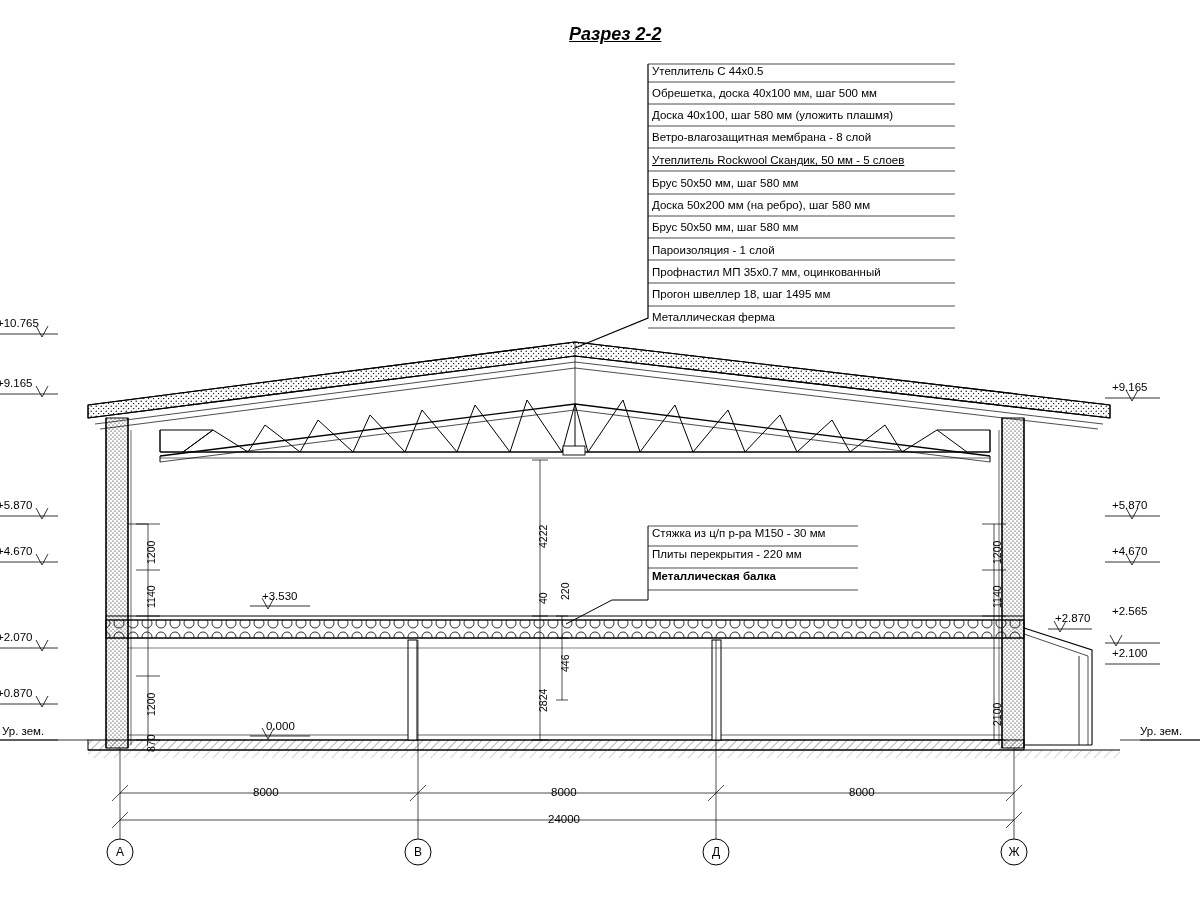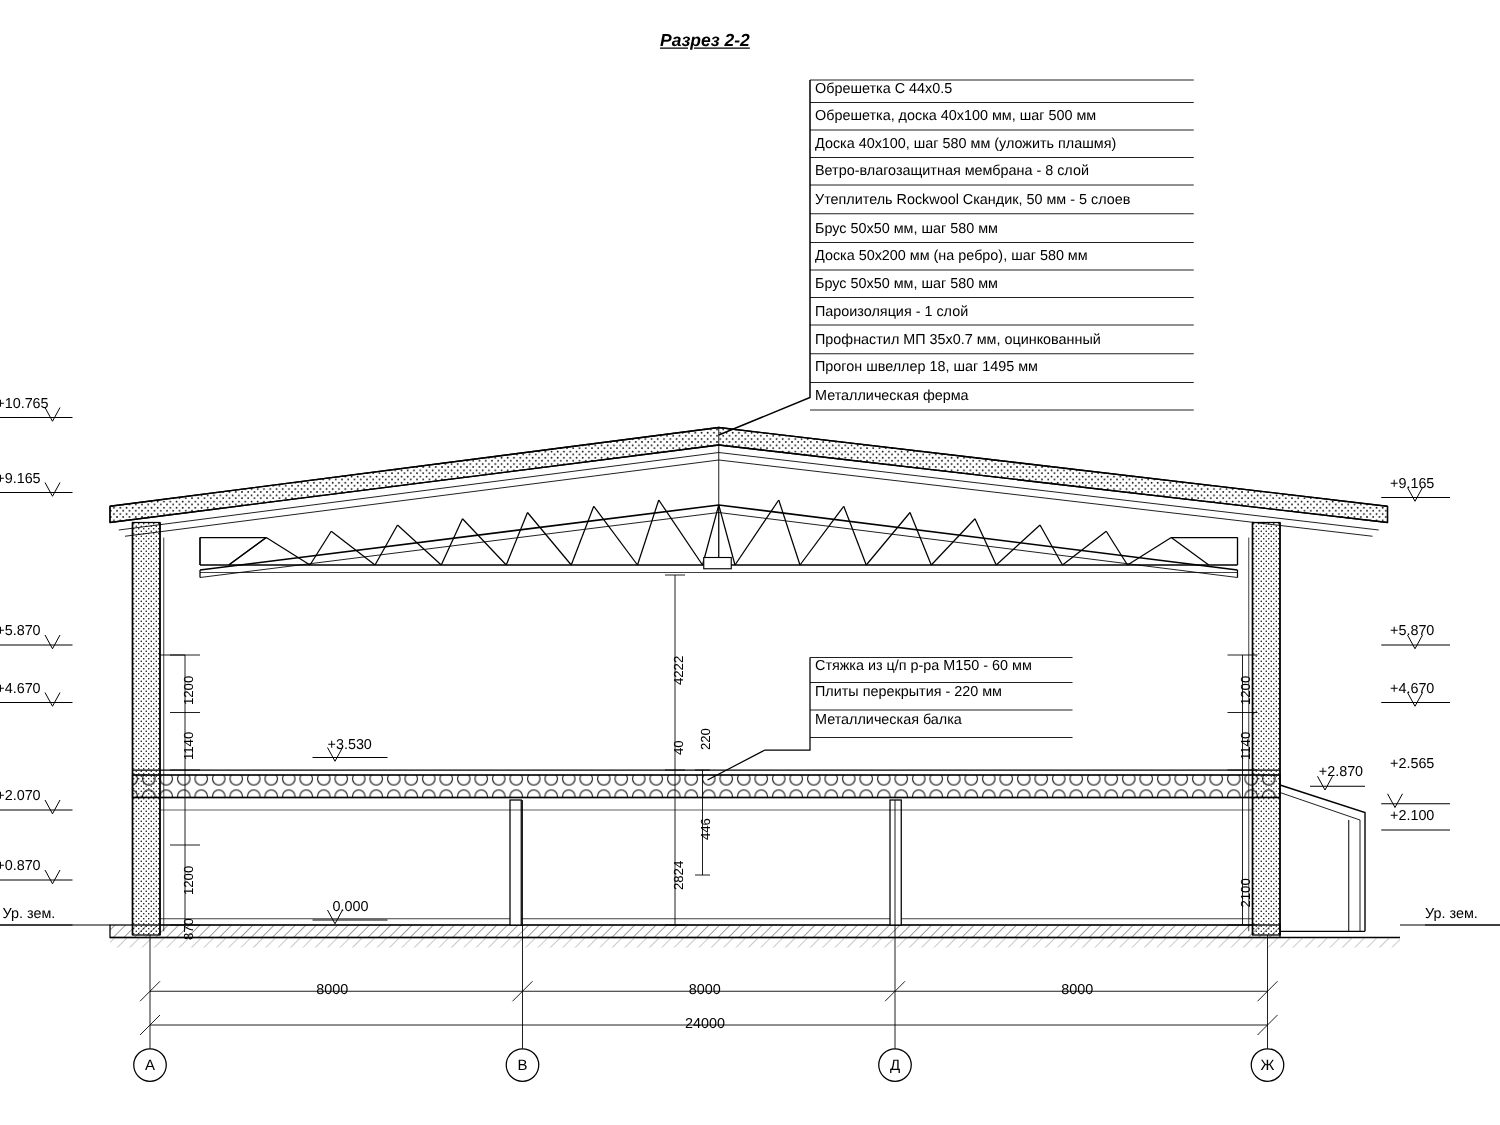--- a/index.html
+++ b/index.html
@@ -2,22 +2,22 @@
 <html><head>
 <meta charset="utf-8">
 <style>
   html,body{margin:0;padding:0;background:#ffffff;}
   body{width:1200px;height:900px;position:relative;overflow:hidden;
        font-family:"Liberation Sans", sans-serif;color:#000;}
   #sheet{position:absolute;left:0;top:0;width:1200px;height:900px;}
   svg{position:absolute;left:0;top:0;}
   .txt{position:absolute;font-size:11.5px;line-height:1;white-space:nowrap;color:#000;}
   .txt.small{font-size:10.5px;}
-  .title{position:absolute;font-size:14px;font-style:italic;font-weight:bold;
-         text-decoration:underline;white-space:nowrap;}
+  .title{position:absolute;font-size:18px;font-style:italic;font-weight:bold;
+         text-decoration:underline;white-space:nowrap;margin-left:41px;}
   .vert{transform-origin:0 0;}
   .mark-label{position:absolute;font-size:12px;text-align:center;width:24px;}
 </style>
 </head>
 <body>
 
 <div id="sheet">
 
   <div class="title" style="left:528px;top:24px;">Разрез 2-2</div>
 
@@ -265,38 +265,38 @@
       <g stroke-width="1">
         <circle cx="120" cy="852" r="13" fill="#fff"></circle>
         <circle cx="418" cy="852" r="13" fill="#fff"></circle>
         <circle cx="716" cy="852" r="13" fill="#fff"></circle>
         <circle cx="1014" cy="852" r="13" fill="#fff"></circle>
       </g>
     </g>
   </svg>
 
   <div>
-    <div class="txt" style="left:652px;top:66px;">Обрешетка С 44х0.5</div>
+    <div class="txt" style="left:652px;top:66px;">Утеплитель С 44х0.5</div>
     <div class="txt" style="left:652px;top:88px;">Обрешетка, доска 40х100 мм, шаг 500 мм</div>
     <div class="txt" style="left:652px;top:110px;">Доска 40х100, шаг 580 мм (уложить плашмя)</div>
     <div class="txt" style="left:652px;top:132px;">Ветро-влагозащитная мембрана - 8 слой</div>
-    <div class="txt" style="left:652px;top:155px;">Утеплитель Rockwool Скандик, 50 мм - 5 слоев</div>
+    <div class="txt" style="left:652px;top:155px;text-decoration:underline;">Утеплитель Rockwool Скандик, 50 мм - 5 слоев</div>
     <div class="txt" style="left:652px;top:178px;">Брус 50х50 мм, шаг 580 мм</div>
     <div class="txt" style="left:652px;top:200px;">Доска 50х200 мм (на ребро), шаг 580 мм</div>
     <div class="txt" style="left:652px;top:222px;">Брус 50х50 мм, шаг 580 мм</div>
     <div class="txt" style="left:652px;top:245px;">Пароизоляция - 1 слой</div>
     <div class="txt" style="left:652px;top:267px;">Профнастил МП 35х0.7 мм, оцинкованный</div>
     <div class="txt" style="left:652px;top:289px;">Прогон швеллер 18, шаг 1495 мм</div>
     <div class="txt" style="left:652px;top:312px;">Металлическая ферма</div>
   </div>
 
   <div>
-    <div class="txt" style="left:652px;top:528px;">Стяжка из ц/п р-ра М150 - 60 мм</div>
+    <div class="txt" style="left:652px;top:528px;">Стяжка из ц/п р-ра М150 - 30 мм</div>
     <div class="txt" style="left:652px;top:549px;text-align:center;">Плиты перекрытия - 220 мм</div>
-    <div class="txt" style="left:652px;top:571px;">Металлическая балка</div>
+    <div class="txt" style="left:652px;top:571px;font-weight:bold;">Металлическая балка</div>
   </div>
 
   <div>
     <div class="txt" style="left:-3px;top:318px;">+10.765</div>
     <div class="txt" style="left:-3px;top:378px;">+9.165</div>
     <div class="txt" style="left:-3px;top:500px;">+5.870</div>
     <div class="txt" style="left:-3px;top:546px;">+4.670</div>
     <div class="txt" style="left:-3px;top:632px;">+2.070</div>
     <div class="txt" style="left:-3px;top:688px;">+0.870</div>
     <div class="txt" style="left:2px;top:726px;">Ур. зем.</div>

